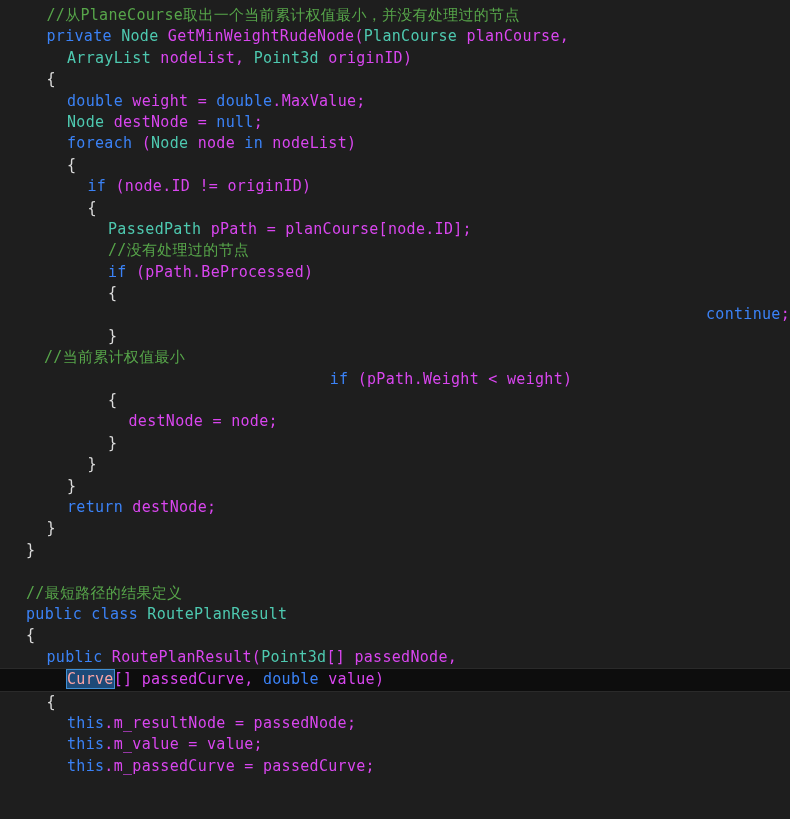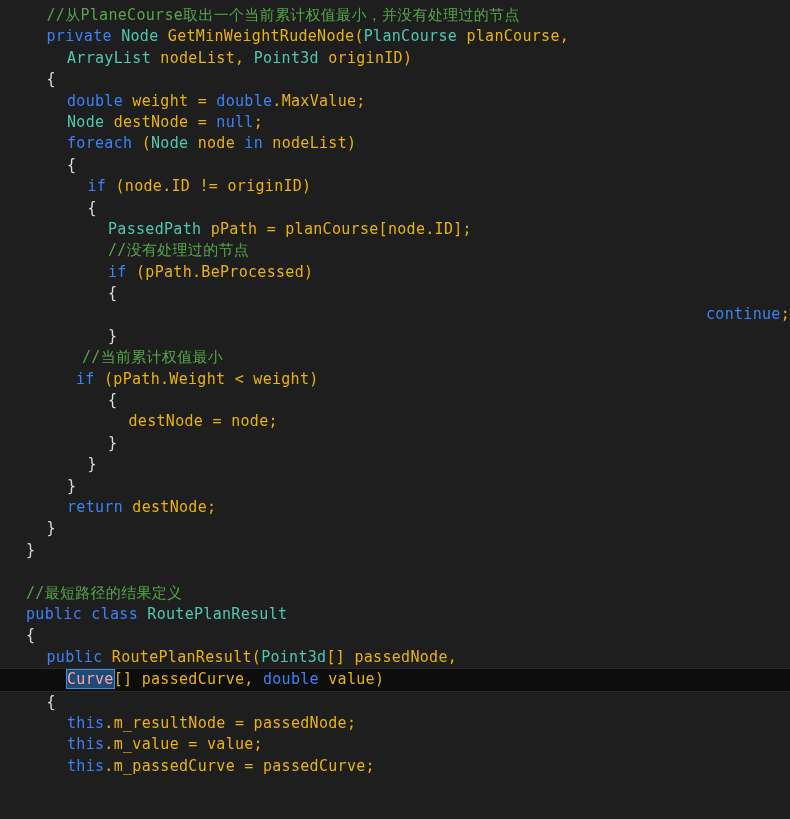--- a/index.html
+++ b/index.html
@@ -39,21 +39,21 @@
     background: #0d0d0d;
     border-top: 1px solid #2a2a2a;
     border-bottom: 1px solid #2a2a2a;
     height: 23.4px;
   }
 
   
   .kw   { color: #3b82f6; }   
   .typ  { color: #4ec9b0; }   
   .cmt  { color: #57a64a; }   
-  .pln  { color: #eab308; }   
+  .pln  { color: #d946ef; }   
   .brc  { color: #dcdcdc; }   
 
   .sel {
     background: #1d4a78;
     outline: 1px solid #3f8fd4;
     color: #fca5a5;
   }
 </style>
 </head>
 <body>
@@ -69,22 +69,22 @@
       <div class="code-line" style="padding-left: 67px;"><span class="kw">foreach</span><span class="pln"> (</span><span class="typ">Node</span><span class="pln"> node </span><span class="kw">in</span><span class="pln"> nodeList)</span></div>
       <div class="code-line" style="padding-left: 67px;"><span class="brc">{</span></div>
       <div class="code-line" style="padding-left: 87.5px;"><span class="kw">if</span><span class="pln"> (node.ID != originID)</span></div>
       <div class="code-line" style="padding-left: 87.5px;"><span class="brc">{</span></div>
       <div class="code-line" style="padding-left: 108px;"><span class="typ">PassedPath</span><span class="pln"> pPath = planCourse[node.ID];</span></div>
       <div class="code-line" style="padding-left: 108px;"><span class="cmt">//没有处理过的节点</span></div>
       <div class="code-line" style="padding-left: 108px;"><span class="kw">if</span><span class="pln"> (pPath.BeProcessed)</span></div>
       <div class="code-line" style="padding-left: 108px;"><span class="brc">{</span></div>
       <div class="code-line" style="padding-left: 128.5px; text-align: right;"><span class="kw">continue</span><span class="pln">;</span></div>
       <div class="code-line" style="padding-left: 108px;"><span class="brc">}</span></div>
-      <div class="code-line" style="padding-left: 82px;"><span class="cmt">//当前累计权值最小</span></div>
-      <div class="code-line" style="padding-left: 76px;"><span class="kw">if</span><span class="pln"> (pPath.Weight &lt; weight)</span></div>
+      <div class="code-line" style="padding-left: 44px;"><span class="cmt">//当前累计权值最小</span></div>
+      <div class="code-line" style="padding-left: 112px; text-align: center;"><span class="kw">if</span><span class="pln"> (pPath.Weight &lt; weight)</span></div>
       <div class="code-line" style="padding-left: 108px;"><span class="brc">{</span></div>
       <div class="code-line" style="padding-left: 128.5px;"><span class="pln">destNode = node;</span></div>
       <div class="code-line" style="padding-left: 108px;"><span class="brc">}</span></div>
       <div class="code-line" style="padding-left: 87.5px;"><span class="brc">}</span></div>
       <div class="code-line" style="padding-left: 67px;"><span class="brc">}</span></div>
       <div class="code-line" style="padding-left: 67px;"><span class="kw">return</span><span class="pln"> destNode;</span></div>
       <div class="code-line" style="padding-left: 46.5px;"><span class="brc">}</span></div>
       <div class="code-line" style="padding-left: 26px;"><span class="brc">}</span></div>
       <div class="code-line" style="padding-left: 26px;">&nbsp;</div>
       <div class="code-line" style="padding-left: 26px;"><span class="cmt">//最短路径的结果定义</span></div>

